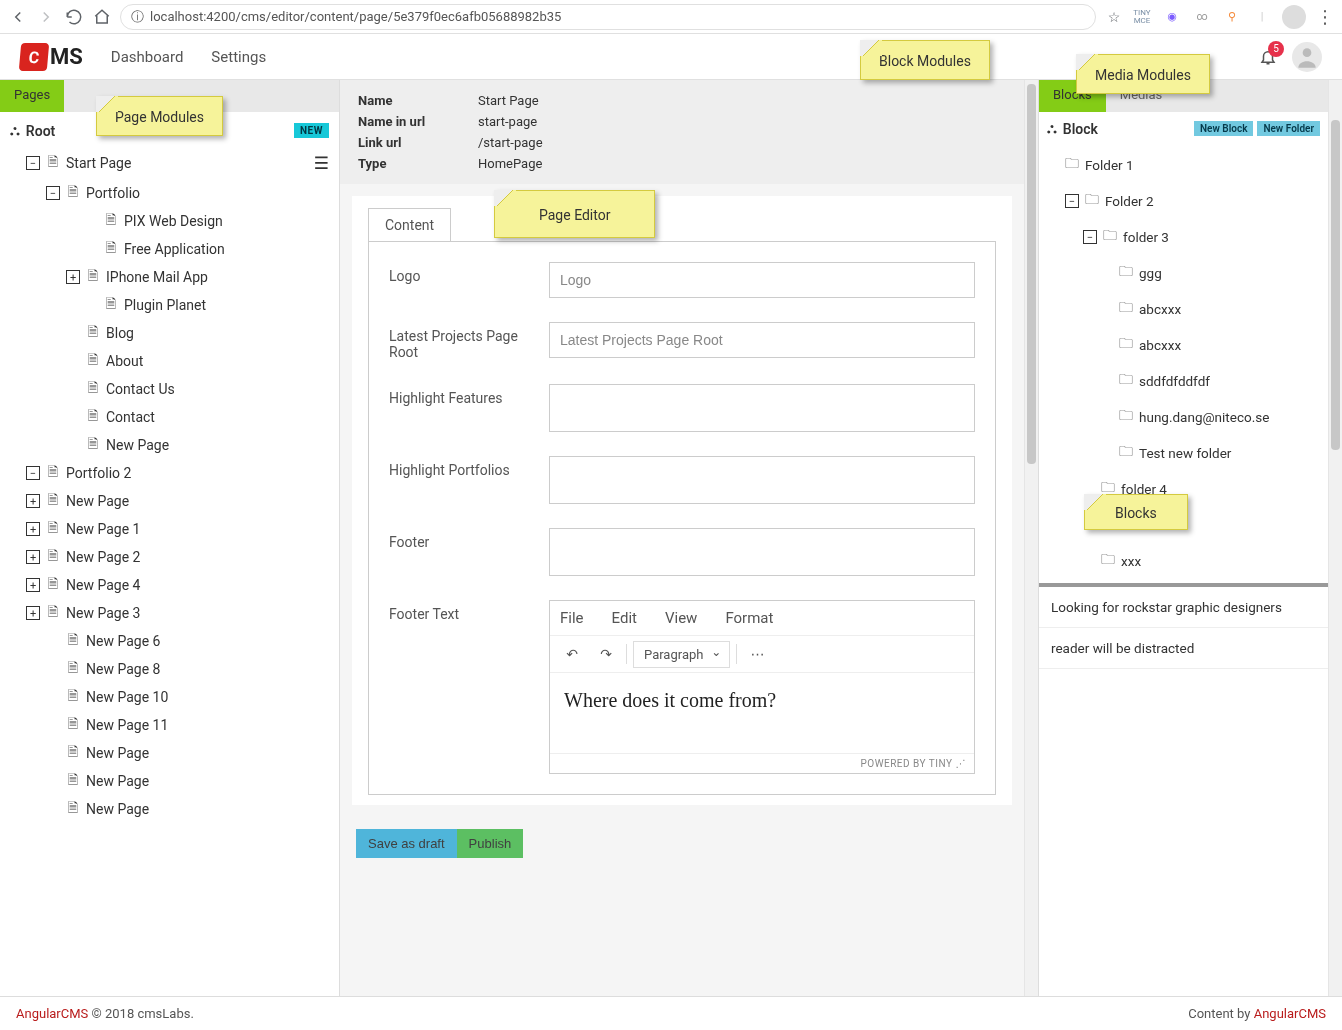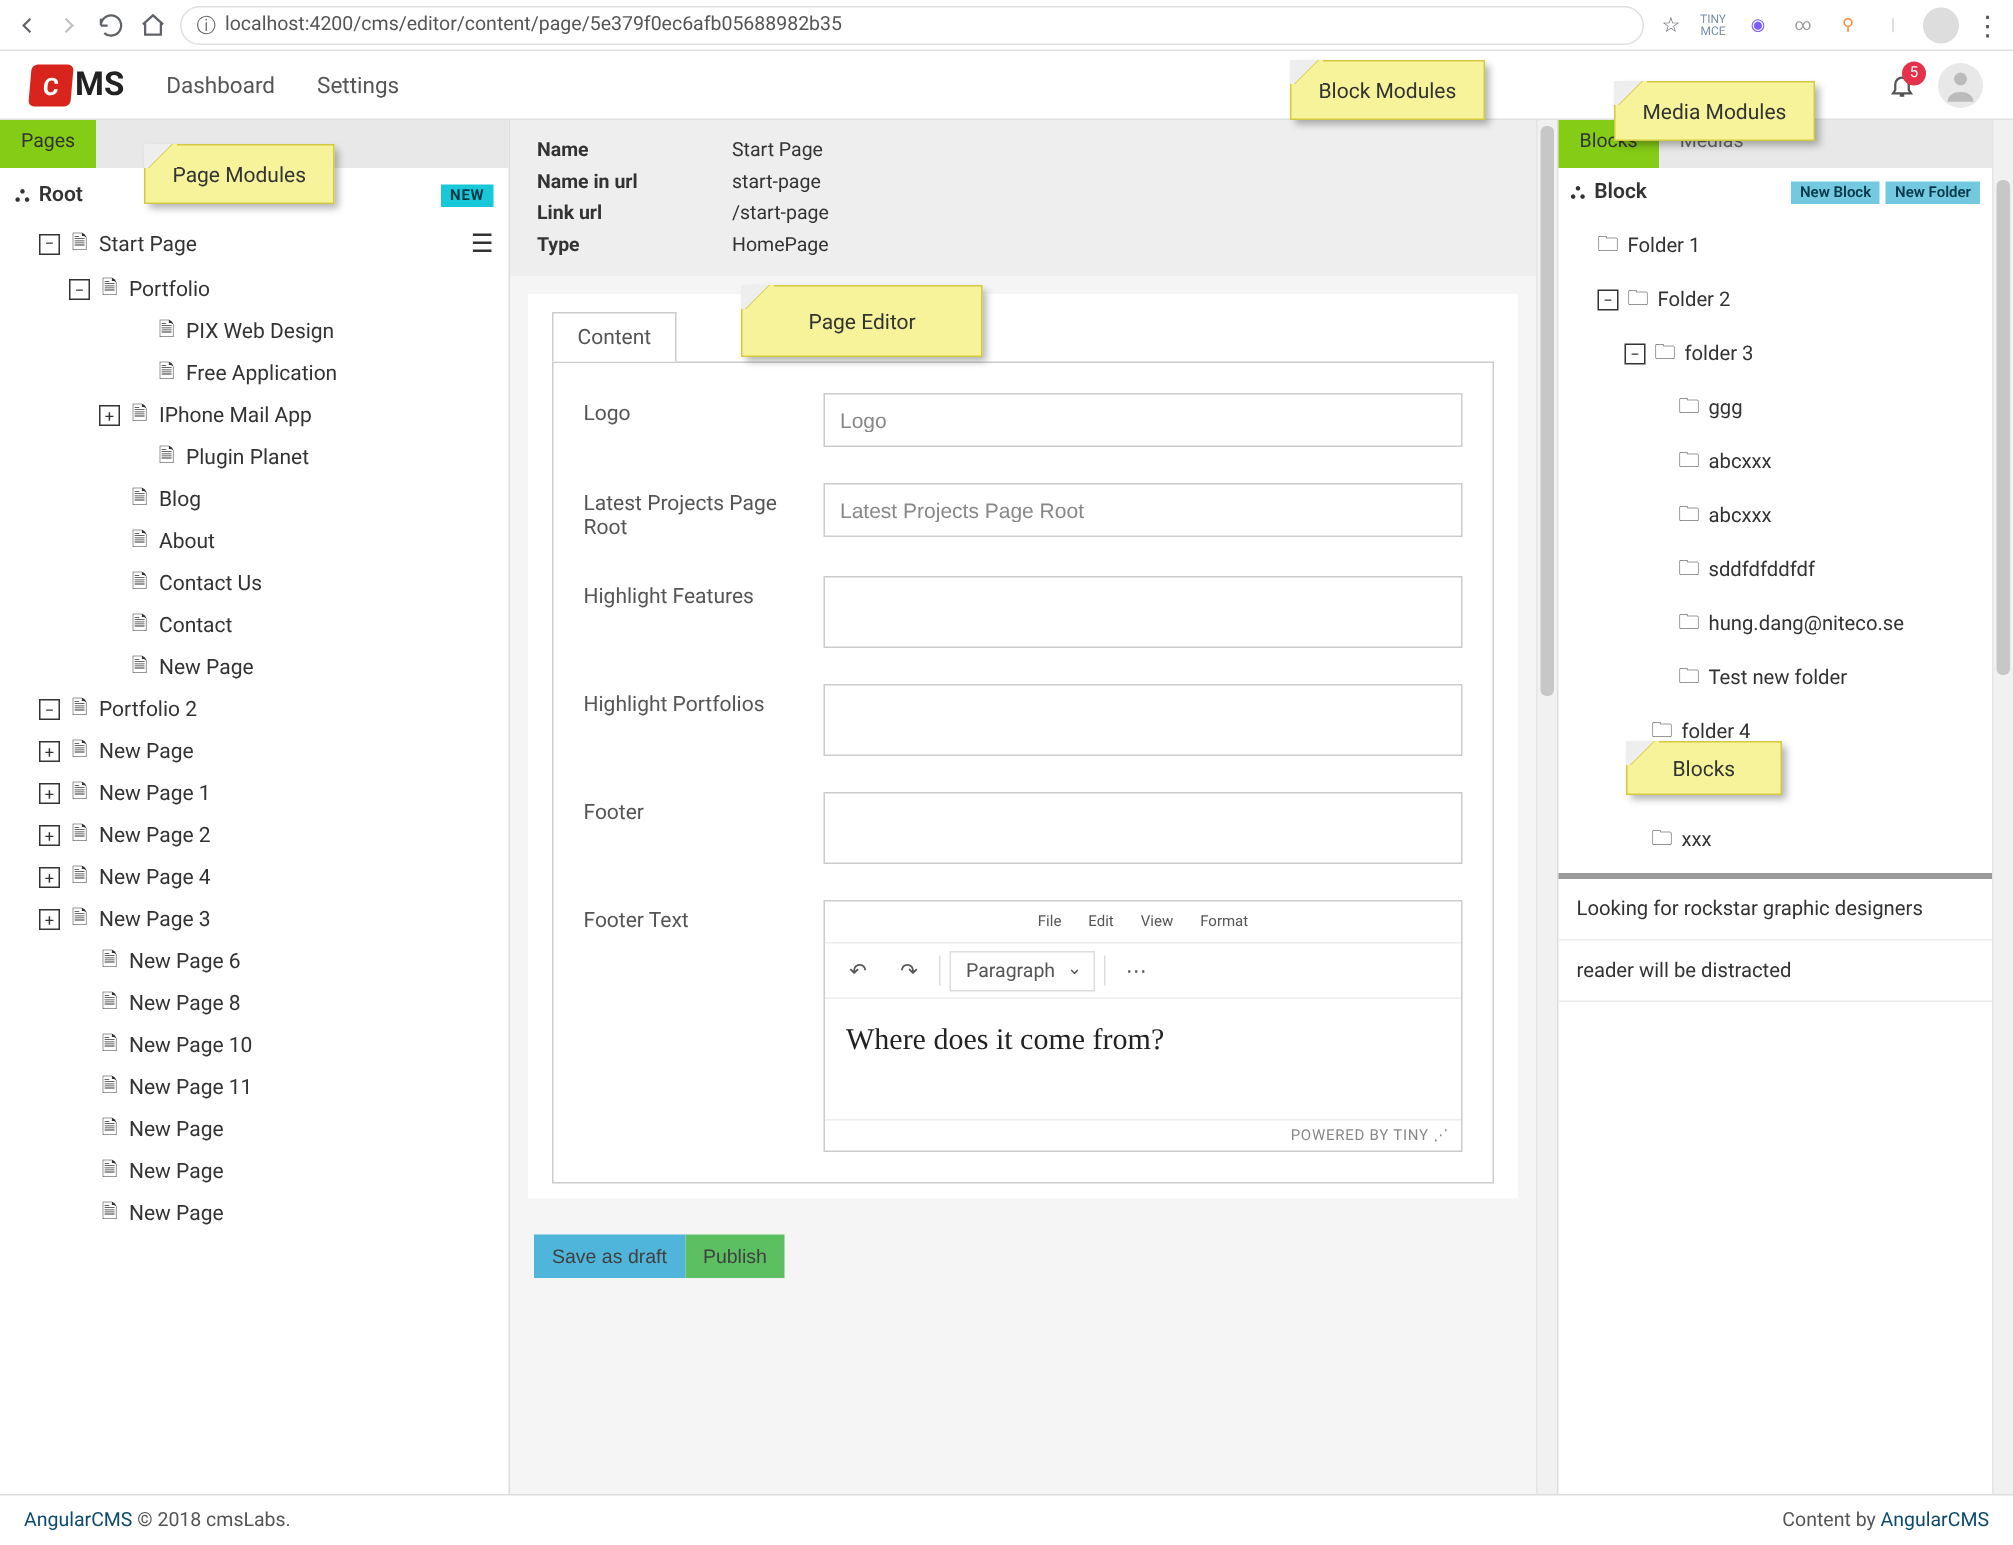--- a/index.html
+++ b/index.html
@@ -44,34 +44,34 @@
 .tree { padding: 0 4px 10px; overflow-y:auto; }
 .tree-item { display: flex; align-items: center; gap: 6px; padding: 6px 6px; cursor: pointer; white-space: nowrap; }
 .exp { width: 14px; height: 14px; border: 1px solid #333; display: inline-flex; align-items: center; justify-content: center; font-size: 11px; line-height: 1; background: #fff; flex-shrink:0; }
 .exp-placeholder { width: 14px; display:inline-block; flex-shrink:0; }
 .file-ico { width: 14px; height: 14px; display:inline-flex; align-items:center; justify-content:center; flex-shrink:0;}
 .file-ico::before { content:"🗎"; font-size:13px; color:#333; }
 .hamburger { margin-left:auto; font-size:17px; color:#333; } .ind-1{padding-left:22px;} .ind-2{padding-left:42px;} .ind-3{padding-left:62px;} .ind-4{padding-left:80px;}
 
 
 .meta-box { background:#eee; padding: 10px 18px 10px; }
-.meta-row { display:flex; gap:10px; padding:3px 0;}
+.meta-row { display:flex; padding:3px 0;}
 .meta-label { width: 120px; font-weight:700; font-size:13px; }
 .meta-val { font-size:13px; }
 .editor-card { background:#fff; margin:12px; padding: 0 0 10px 0; }
 .editor-tabs { display:flex; padding:12px 16px 0;}
 .editor-tab { border:1px solid #ccc; border-bottom:none; padding:8px 16px; background:#fff; color:#555; font-size:14px;}
 .editor-form { border:1px solid #ccc; margin: 0 16px; padding: 20px; }
 .form-row { display:flex; align-items:flex-start; margin-bottom: 24px; }
 .form-label { width: 160px; color:#555; font-size:14px; padding-top:6px;}
 .form-input { flex:1; height:36px; border:1px solid #ccc; padding: 0 10px; font-size:14px; color:#333;}
 .form-input::placeholder { color:#888; }
 .form-box { flex:1; height:48px; border:1px solid #ccc; }
 .rte { flex:1; border:1px solid #ccc; }
-.rte-menubar { display:flex; gap:18px; padding:8px 10px; font-size:10px; color:#555;justify-content:center; }
+.rte-menubar { display:flex; gap:28px; padding:8px 10px; font-size:15px; color:#555; }
 .rte-toolbar { display:flex; align-items:center; gap:6px; padding:4px 8px; border-top:1px solid #eee; border-bottom:1px solid #eee; }
 .rte-btn { width:28px; height:28px; display:inline-flex; align-items:center; justify-content:center; color:#555; cursor:pointer;}
 .rte-select { border:1px solid #ddd; padding:5px 26px 5px 10px; font-size:13px; color:#555; position:relative; cursor:pointer;}
 .rte-select::after { content:"⌄"; position:absolute; right:8px; top:3px; font-size:12px; }
 .rte-content { padding: 16px 14px; min-height:80px; font-family:Georgia, serif; font-size:20px; color:#222;}
 .rte-footer { text-align:right; font-size:10px; color:#888; padding:4px 8px; border-top:1px solid #eee; letter-spacing:0.5px;}
 .action-bar { padding: 12px 16px; display:flex; gap:0;}
 .btn { padding:7px 12px; border:none; color:#404040; font-size:13px; cursor:pointer;}
 .btn-draft { background:#4fb5da; }
 .btn-publish { background:#5cbf62; }
@@ -80,21 +80,21 @@
 .r-actions { margin-left:auto; display:flex; gap:4px; }
 .r-badge { background:#72c9e0; color:#05394a; font-size:10px; padding:2px 6px; font-weight:600; cursor:pointer;}
 .r-tree { padding:4px 0; overflow-y:auto; }
 .r-item { display:flex; align-items:center; gap:6px; padding:6px 8px; cursor:pointer; font-size:13.5px;}
 .folder::before { content:"🗀"; color:#333; font-size:14px; } .r-ind-1{padding-left:26px;} .r-ind-2{padding-left:44px;} .r-ind-3{padding-left:62px;} .r-ind-4{padding-left:80px;}
 .r-divider { height:4px; background:#999; }
 .r-list-item { padding: 12px 12px; border-bottom:1px solid #eee; font-size:13.5px; cursor:pointer;}
 
 
 .app-footer { height:34px; border-top:1px solid #ddd; display:flex; align-items:center; justify-content:space-between; padding:0 16px; font-size:13px; color:#555; }
-.app-footer a { color:#0c4a6e; text-decoration:none; }
+.app-footer a { color:#b91c1c; text-decoration:none; }
 
 
 .note { position:absolute; background:#f6f39a; border:1px solid #d4ca3f; padding:12px 18px 10px; font-size:14px; color:#333; box-shadow:3px 3px 5px rgba(0,0,0,0.3); z-index:50;}
 .note::before { content:""; position:absolute; top:-1px; left:-1px; width:22px; height:16px; background:linear-gradient(135deg,#eee 0%,#eee 48%,#d4ca3f 50%,#f6f39a 52%);}
 
 
 .scrollbar-v { width:14px; background:#f1f1f1; border-left:1px solid #e5e5e5; position:relative;}
 .scroll-thumb { position:absolute; left:2px; right:2px; background:#c7c7c7; border-radius:4px;}
 
 .flex { display:flex; }

